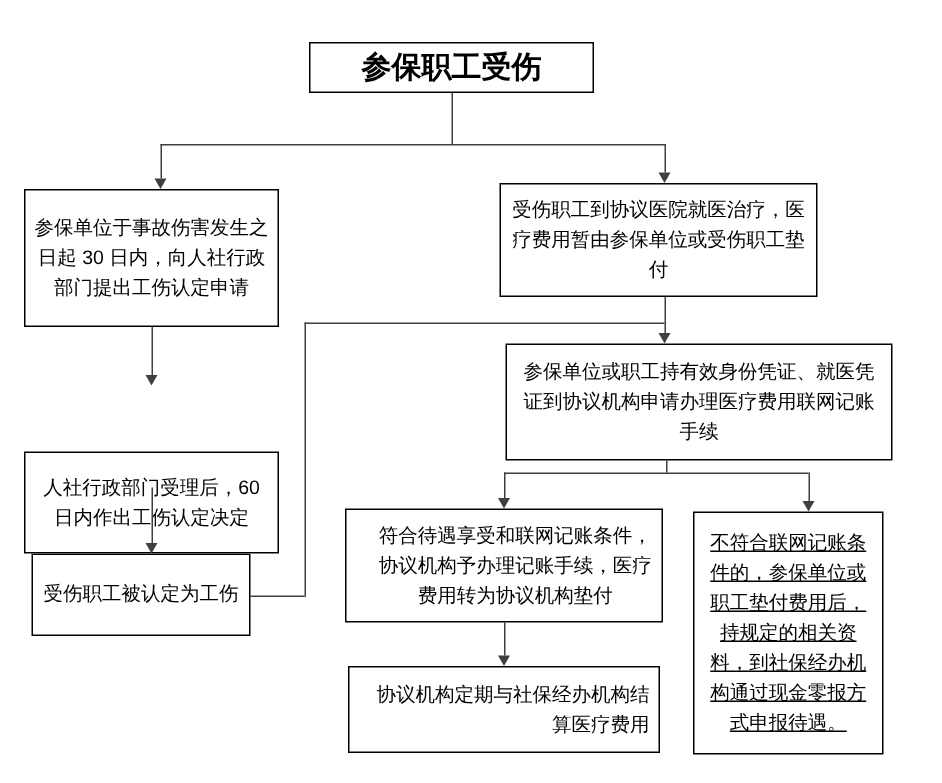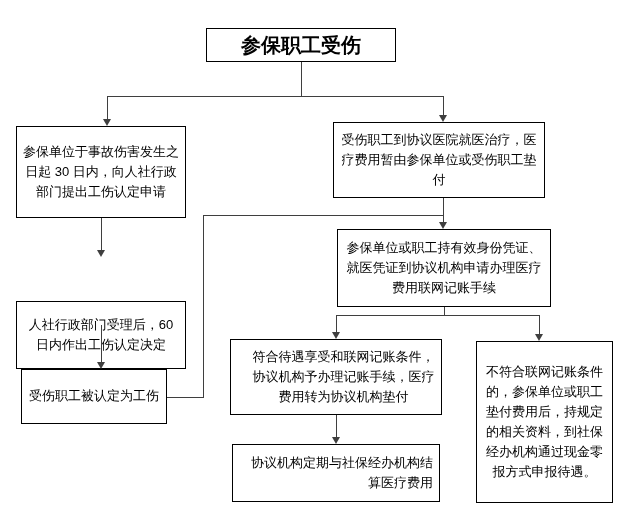--- a/index.html
+++ b/index.html
@@ -51,27 +51,27 @@
   <div class="box title" style="left:206px; top:28px; width:190px; height:34px;">参保职工受伤</div>
 
   <div class="box" style="left:16px; top:126px; width:170px; height:92px;">参保单位于事故伤害发生之日起 30 日内，向人社行政部门提出工伤认定申请</div>
 
   <div class="box" style="left:16px; top:257px; width:170px; height:68px;margin-top:44px;">人社行政部门受理后，60 日内作出工伤认定决定</div>
 
   <div class="box" style="left:333px; top:122px; width:212px; height:76px;">受伤职工到协议医院就医治疗，医疗费用暂由参保单位或受伤职工垫付</div>
 
   <div class="box" style="left:21px; top:369px; width:146px; height:55px;">受伤职工被认定为工伤</div>
 
-  <div class="box" style="left:337px; top:229px; width:214px; height:78px;">参保单位或职工持有效身份凭证、就医凭证到协议机构申请办理医疗费用联网记账手续</div>
+  <div class="box" style="left:337px; top:229px; width:258px; height:78px;">参保单位或职工持有效身份凭证、就医凭证到协议机构申请办理医疗费用联网记账手续</div>
 
   <div class="box" style="left:230px; top:339px; width:212px; height:76px;padding-left:21px;">符合待遇享受和联网记账条件，协议机构予办理记账手续，医疗费用转为协议机构垫付</div>
 
   <div class="box" style="left:232px; top:444px; width:208px; height:58px;text-align:right;">协议机构定期与社保经办机构结算医疗费用</div>
 
-  <div class="box" style="left:476px; top:341px; width:137px; height:162px;">不符合联网记账条件的，参保单位或职工垫付费用后，持规定的相关资料，到社保经办机构通过现金零报方式申报待遇。</div>
+  <div class="box" style="left:462px; top:341px; width:127px; height:162px;text-decoration:underline;">不符合联网记账条件的，参保单位或职工垫付费用后，持规定的相关资料，到社保经办机构通过现金零报方式申报待遇。</div>
 
   <div class="vline" style="left:301px; top:62px; height:34px;"></div>
   <div class="hline" style="left:107px; top:96px; width:337px;"></div>
 
   <div class="vline" style="left:107px; top:96px; height:23px;"></div>
   <div class="arrow-down" style="left:103px; top:119px;"></div>
 
   <div class="vline" style="left:443px; top:96px; height:19px;"></div>
   <div class="arrow-down" style="left:439px; top:115px;"></div>
 

